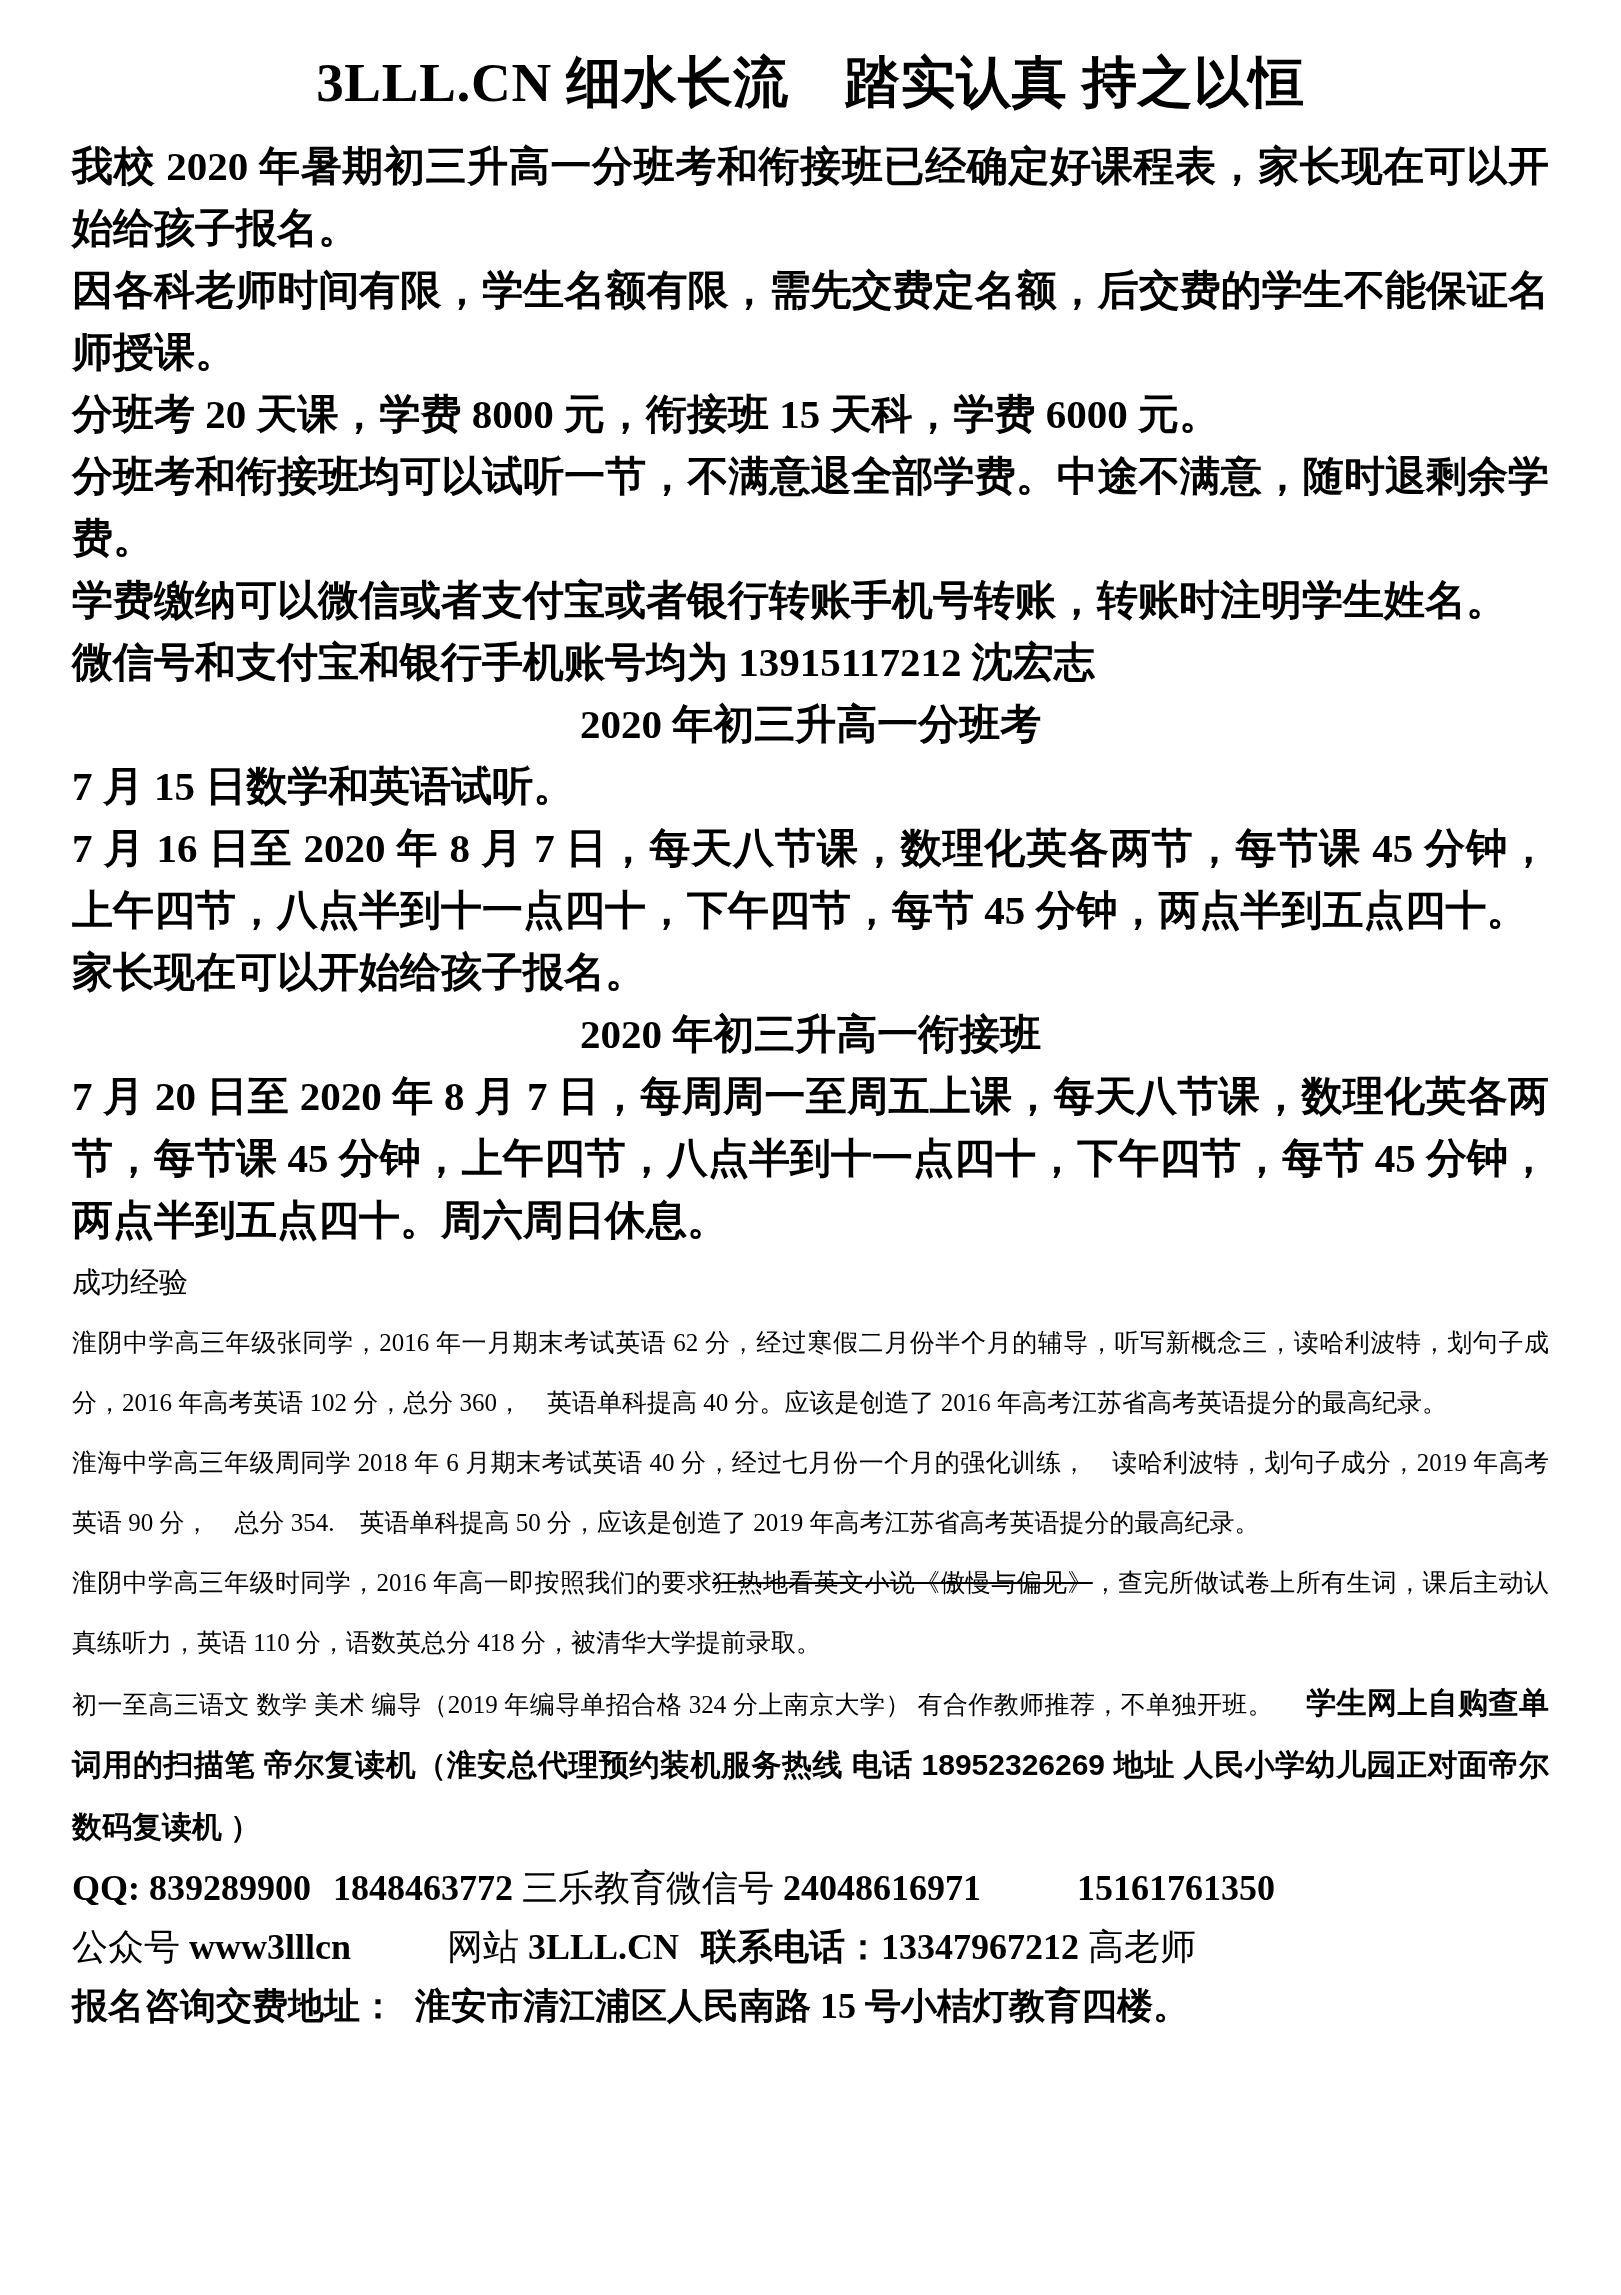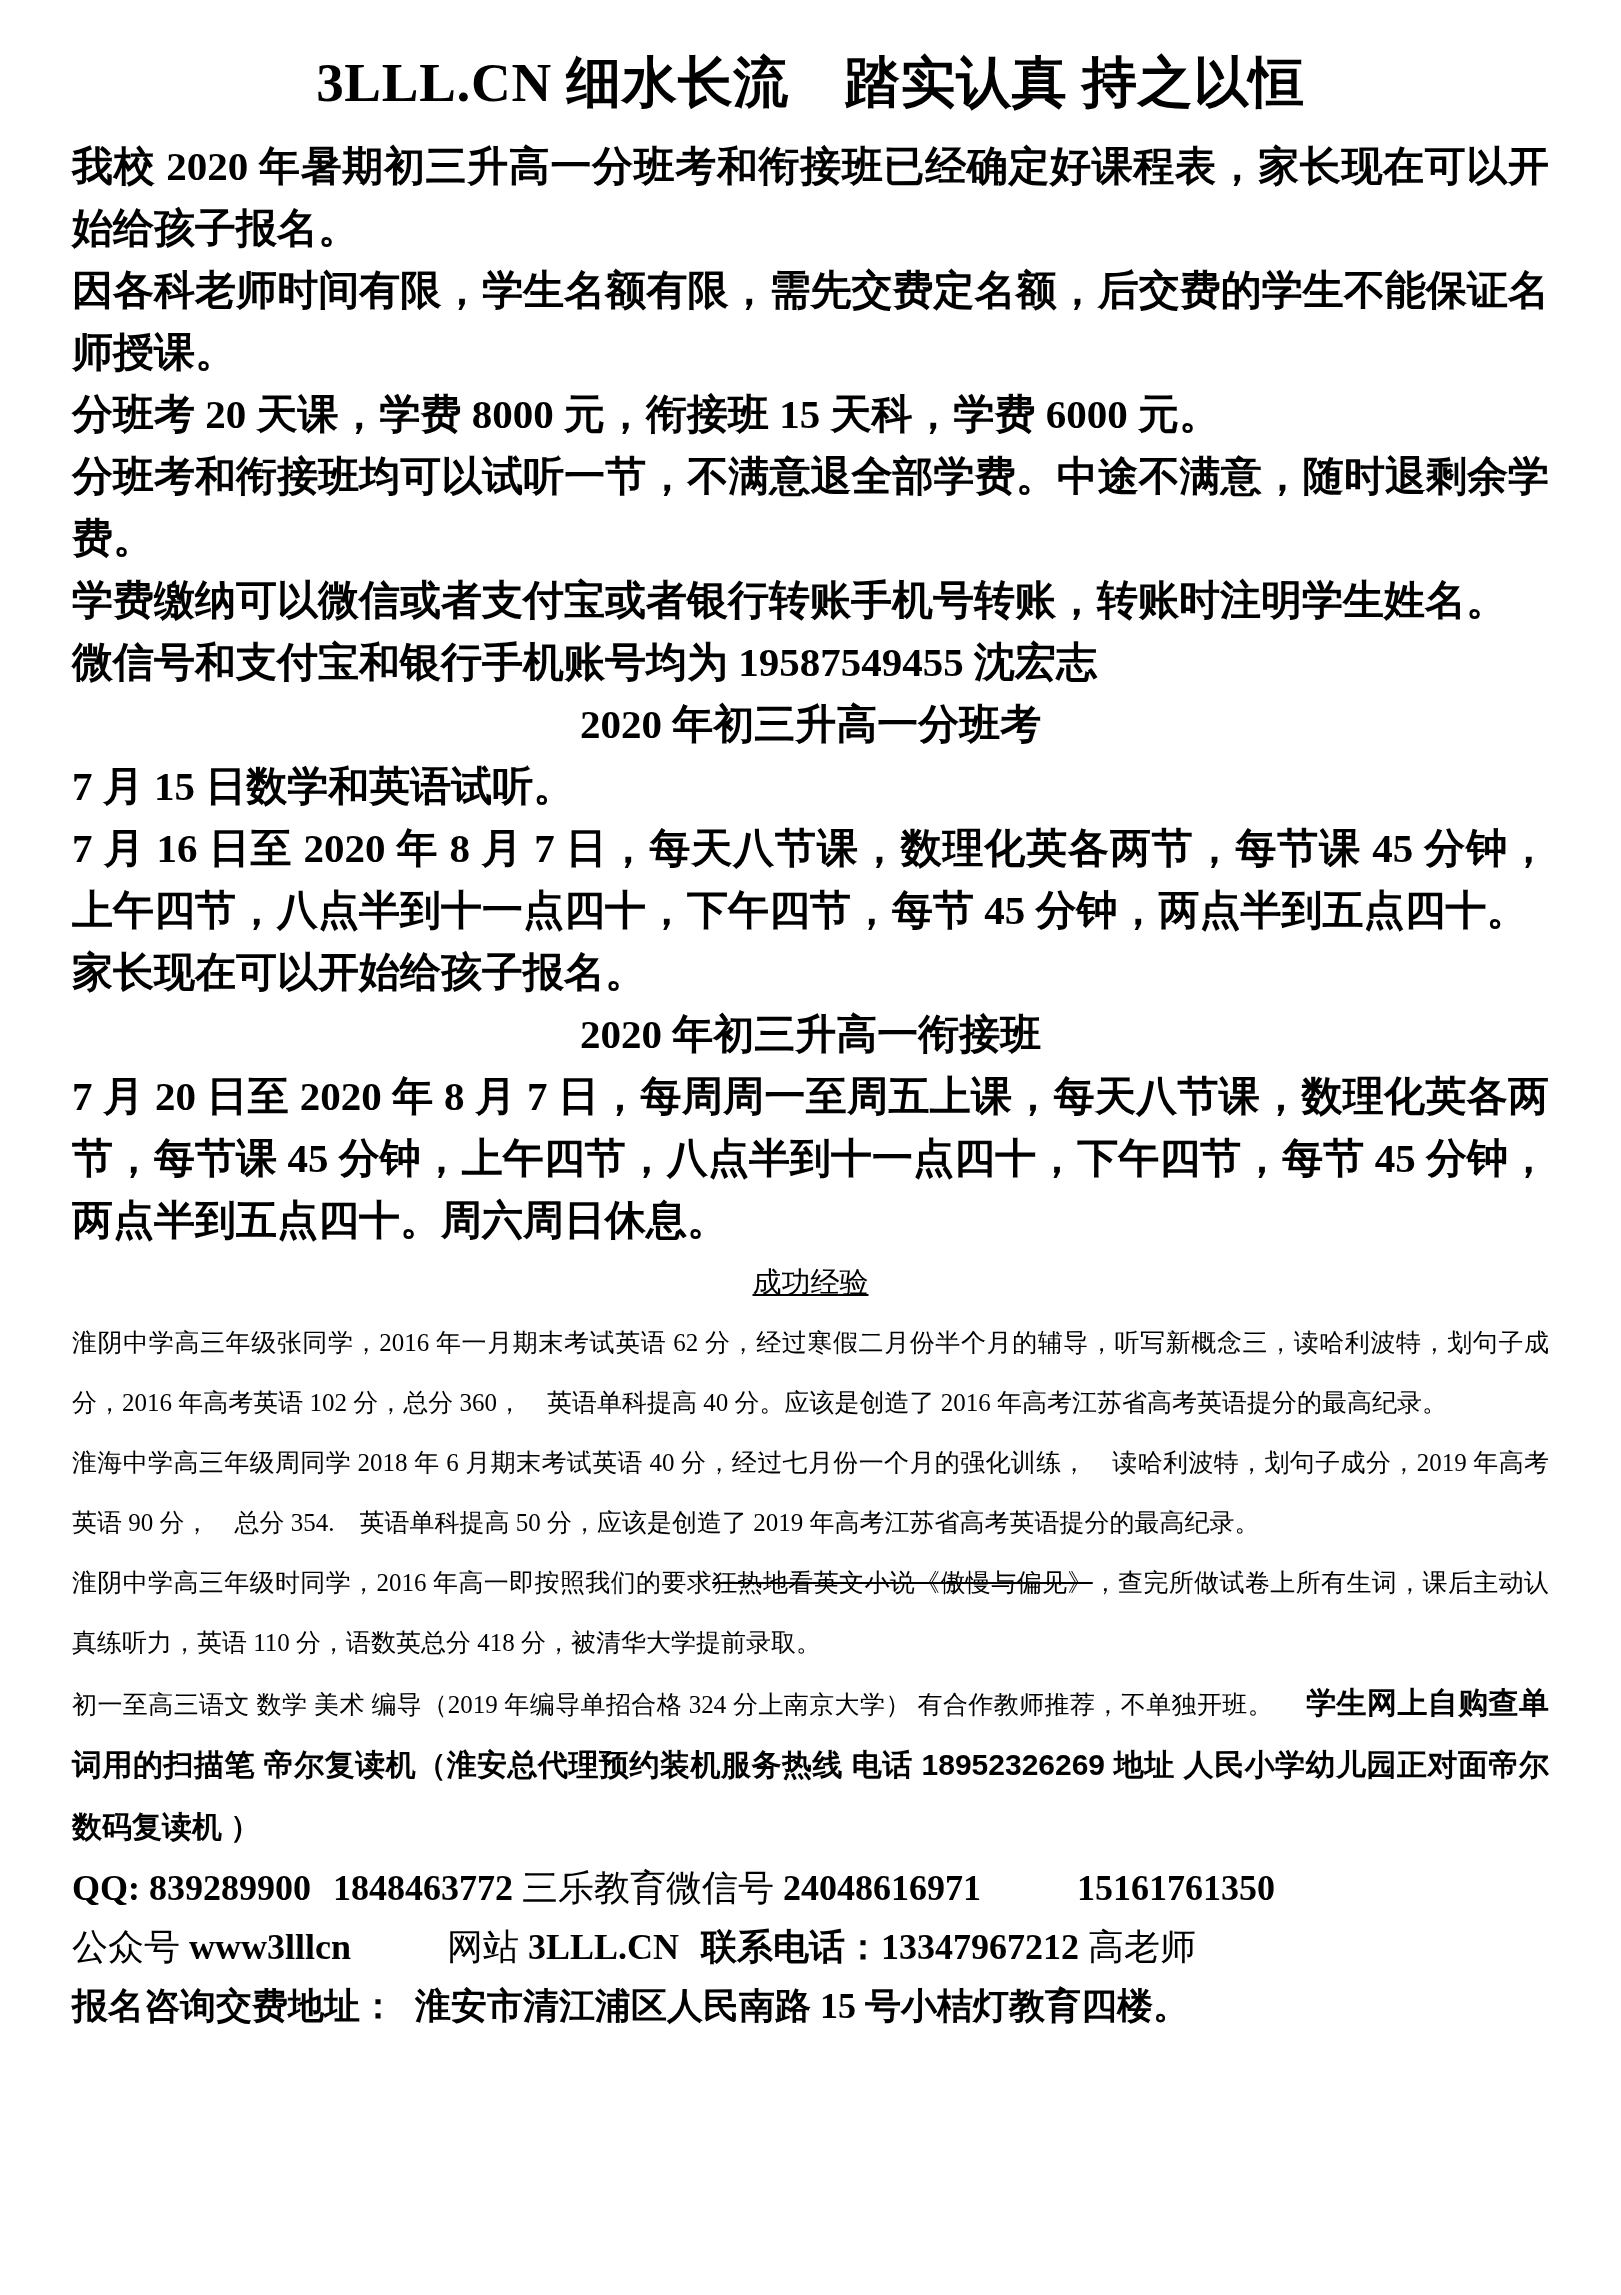--- a/index.html
+++ b/index.html
@@ -33,22 +33,21 @@
   .heading {
     font-size: 41px;
     font-weight: bold;
     line-height: 62px;
     text-align: center;
   }
   .small-heading {
     font-size: 29px;
     font-weight: normal;
     line-height: 62px;
-    text-align: center;
-    text-decoration: underline;
+    text-align: left;
   }
   .small {
     font-size: 25px;
     font-weight: normal;
     line-height: 60px;
     text-align: justify;
   }
   .strike { text-decoration: line-through; }
   .bignote {
     font-size: 30px;
@@ -72,21 +71,21 @@
 
 <div class="page">
 
   <h1 class="title">3LLL.CN 细水长流　踏实认真 持之以恒</h1>
 
   <p class="main">我校 2020 年暑期初三升高一分班考和衔接班已经确定好课程表，家长现在可以开始给孩子报名。</p>
   <p class="main">因各科老师时间有限，学生名额有限，需先交费定名额，后交费的学生不能保证名师授课。</p>
   <p class="main">分班考 20 天课，学费 8000 元，衔接班 15 天科，学费 6000 元。</p>
   <p class="main">分班考和衔接班均可以试听一节，不满意退全部学费。中途不满意，随时退剩余学费。</p>
   <p class="main">学费缴纳可以微信或者支付宝或者银行转账手机号转账，转账时注明学生姓名。</p>
-  <p class="main">微信号和支付宝和银行手机账号均为 19587549455 沈宏志</p>
+  <p class="main">微信号和支付宝和银行手机账号均为 13915117212 沈宏志</p>
 
   <h2 class="heading">2020 年初三升高一分班考</h2>
   <p class="main">7 月 15 日数学和英语试听。</p>
   <p class="main">7 月 16 日至 2020 年 8 月 7 日，每天八节课，数理化英各两节，每节课 45 分钟，上午四节，八点半到十一点四十，下午四节，每节 45 分钟，两点半到五点四十。</p>
   <p class="main">家长现在可以开始给孩子报名。</p>
 
   <h2 class="heading">2020 年初三升高一衔接班</h2>
   <p class="main">7 月 20 日至 2020 年 8 月 7 日，每周周一至周五上课，每天八节课，数理化英各两节，每节课 45 分钟，上午四节，八点半到十一点四十，下午四节，每节 45 分钟，两点半到五点四十。周六周日休息。</p>
 
   <h3 class="small-heading">成功经验</h3>

